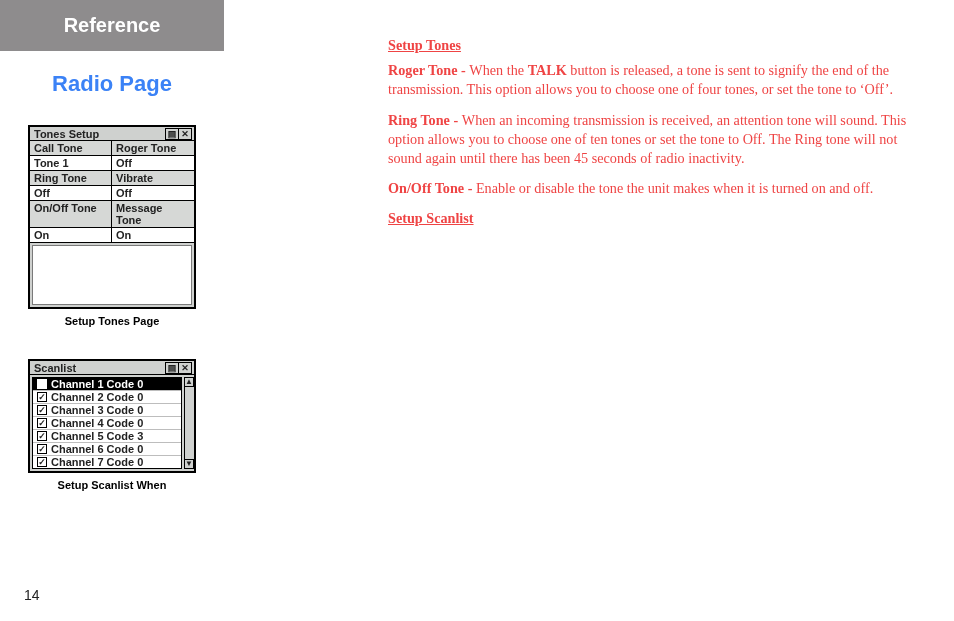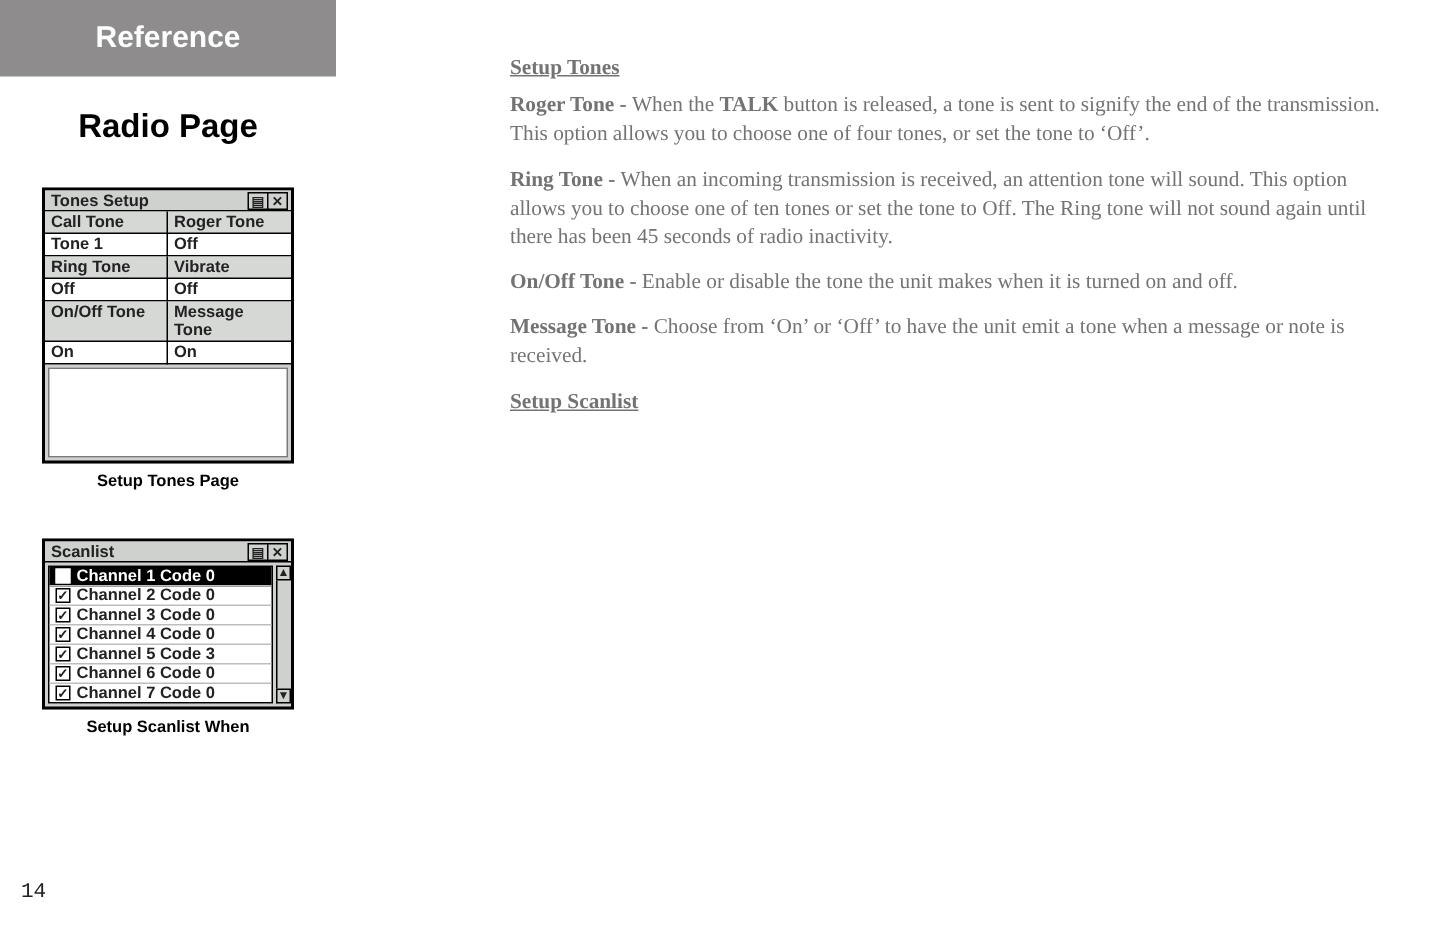--- a/index.html
+++ b/index.html
@@ -9,41 +9,42 @@
     background: #fff;
     font-family: Georgia, 'Times New Roman', serif;
     color: #222;
     position: relative;
     overflow: hidden;
   }
   .page {
     display: flex;
     width: 100%;
     height: 100%;
+    gap: 48px;
   }
   
   .left {
     width: 310px;
     flex-shrink: 0;
     padding: 0 0 0 0;
     position: relative;
   }
   .ref-banner {
     background: #8e8c8d;
     color: #fff;
     text-align: center;
     font-family: "Trebuchet MS", Arial, sans-serif;
     font-weight: bold;
     font-size: 20px;
     padding: 14px 0;
     width: 224px;
     margin-left: 0;
   }
   .page-title {
-    color: #000000;
+    color: #3b82f6;
     font-family: "Trebuchet MS", Arial, sans-serif;
     font-weight: bold;
     font-size: 22px;
     text-align: center;
     width: 224px;
     margin-top: 20px;
   }
   .figure {
     margin-top: 28px;
     width: 224px;
@@ -166,31 +167,31 @@
     background: #d6d8d6;
     font-family: Tahoma, Arial, sans-serif;
     font-size: 10px;
     font-weight: bold;
     padding: 1px 0;
     text-align: center;
   }
   .page-num {
     position: absolute;
     bottom: 18px;
-    left: 14px;
+    left: 24px;
     font-size: 14px;
-    font-family: Liberation Mono, monospace;
+    font-family: Liberation Sans, sans-serif;
   }
   
   .right {
     flex: 1;
     padding: 36px 30px 0 30px;
     font-size: 14.2px;
     line-height: 1.35;
-    color: #737373;
+    color: #ef4444;
   }
   .sec-head {
     font-weight: bold;
     text-decoration: underline;
     margin-bottom: 6px;
     font-family: Georgia, serif;
   }
   .para { margin-bottom: 11px; }
   .lead { font-weight: bold; }
   .indent { text-indent: 20px; }
@@ -294,21 +295,18 @@
 
     <div class="para">
       <span class="lead">Ring Tone - </span><span>When an incoming transmission is received, an attention tone will sound.  This option allows you to choose one of ten tones or set the tone to Off.  The Ring tone will not sound again until there has been 45 seconds of radio inactivity.</span>
     </div>
 
 
     <div class="para">
       <span class="lead">On/Off Tone - </span><span>Enable or disable the tone the unit makes when it is turned on and off.</span>
     </div>
 
-    <div class="para">
-      <span class="lead">Message Tone - </span><span>Choose from ‘On’ or ‘Off’ to have the unit emit a tone when a message or note is received.</span>
-    </div>
 
     <div class="sec-head" style="margin-top:4px;">Setup Scanlist</div>
 
   </div>
 
 </div>
 
 </body></html>

